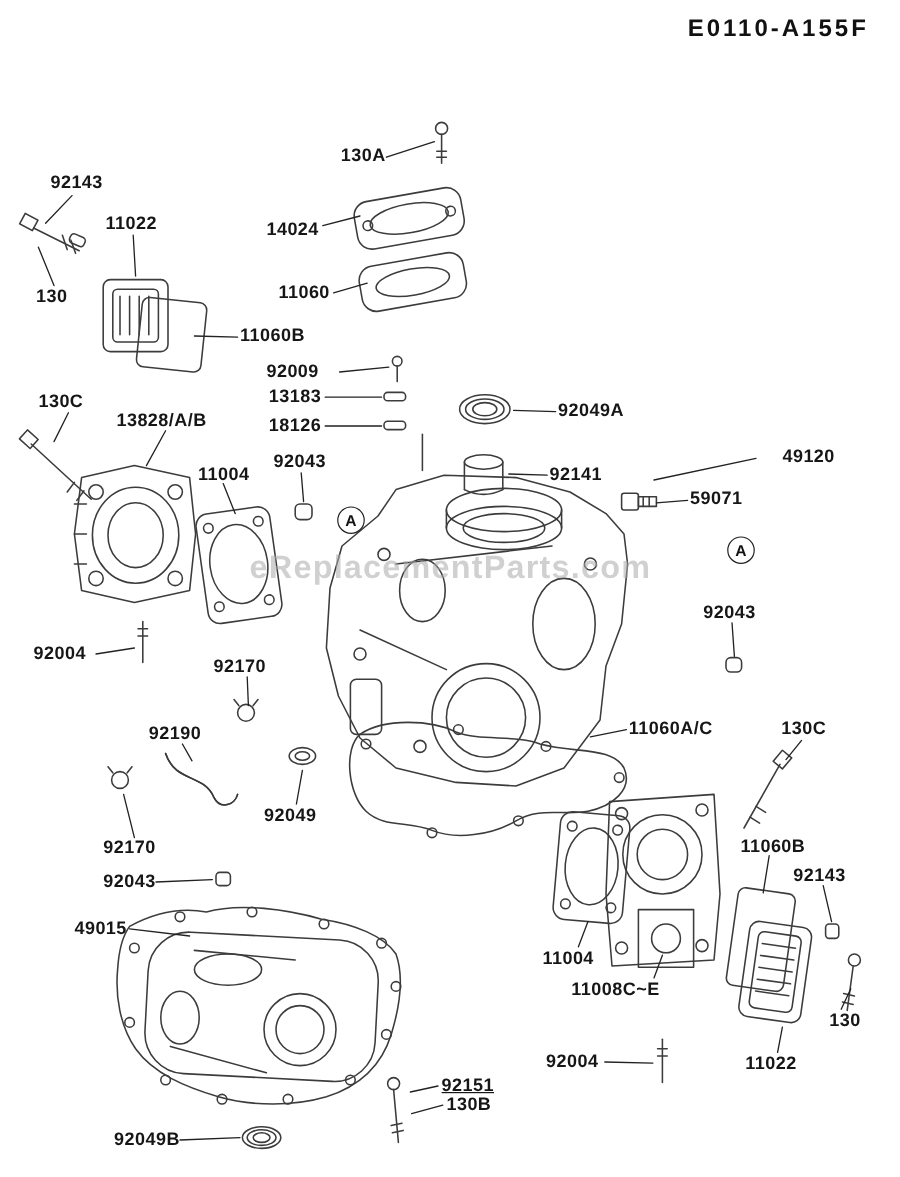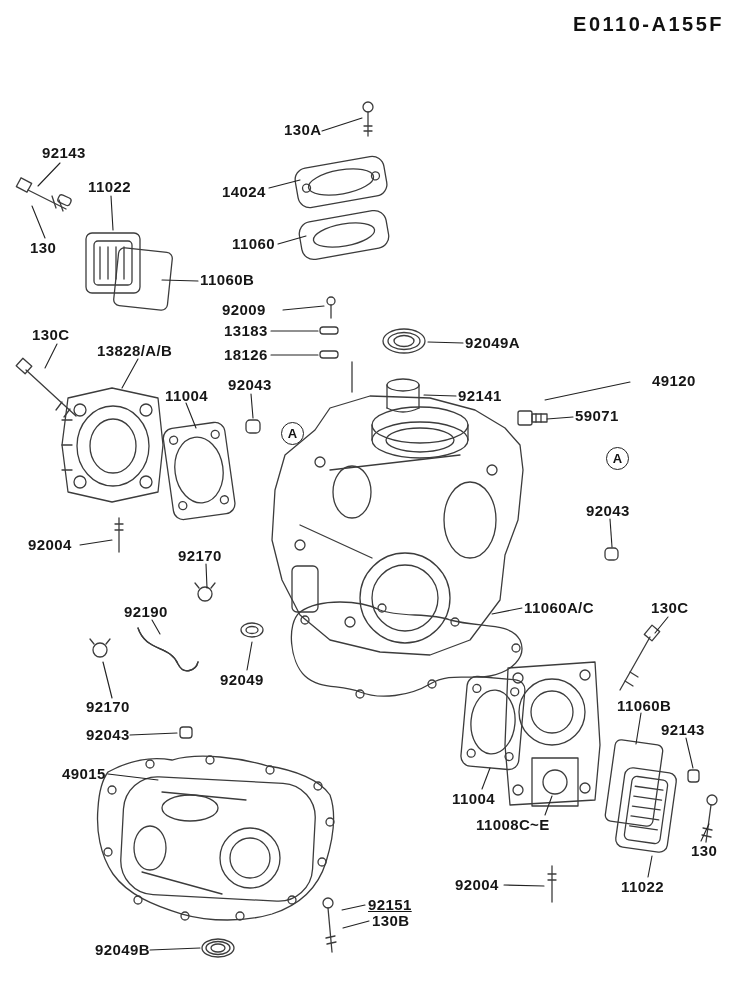--- a/index.html
+++ b/index.html
@@ -338,20 +338,21 @@
         <line x1="545" y1="815" x2="552" y2="796"></line>
         <line x1="701" y1="841" x2="709" y2="824"></line>
         <line x1="504" y1="885" x2="544" y2="886"></line>
         <line x1="648" y1="877" x2="652" y2="856"></line>
         <line x1="365" y1="905" x2="342" y2="910"></line>
         <line x1="369" y1="921" x2="343" y2="928"></line>
         <line x1="150" y1="950" x2="200" y2="948"></line>
       </g>
   </svg>
 
+  <div id="watermark">eReplacementParts.com</div>
 
   <div id="title">E0110-A155F</div>
 
   <div id="labels-layer">
       <div class="part-label" style="left: 284px; top: 122px;">130A</div>
       <div class="part-label" style="left: 222px; top: 184px; text-align: center;">14024</div>
       <div class="part-label" style="left: 232px; top: 236px;">11060</div>
       <div class="part-label" style="left: 42px; top: 145px;">92143</div>
       <div class="part-label" style="left: 88px; top: 179px;">11022</div>
       <div class="part-label" style="left: 30px; top: 240px;">130</div>

